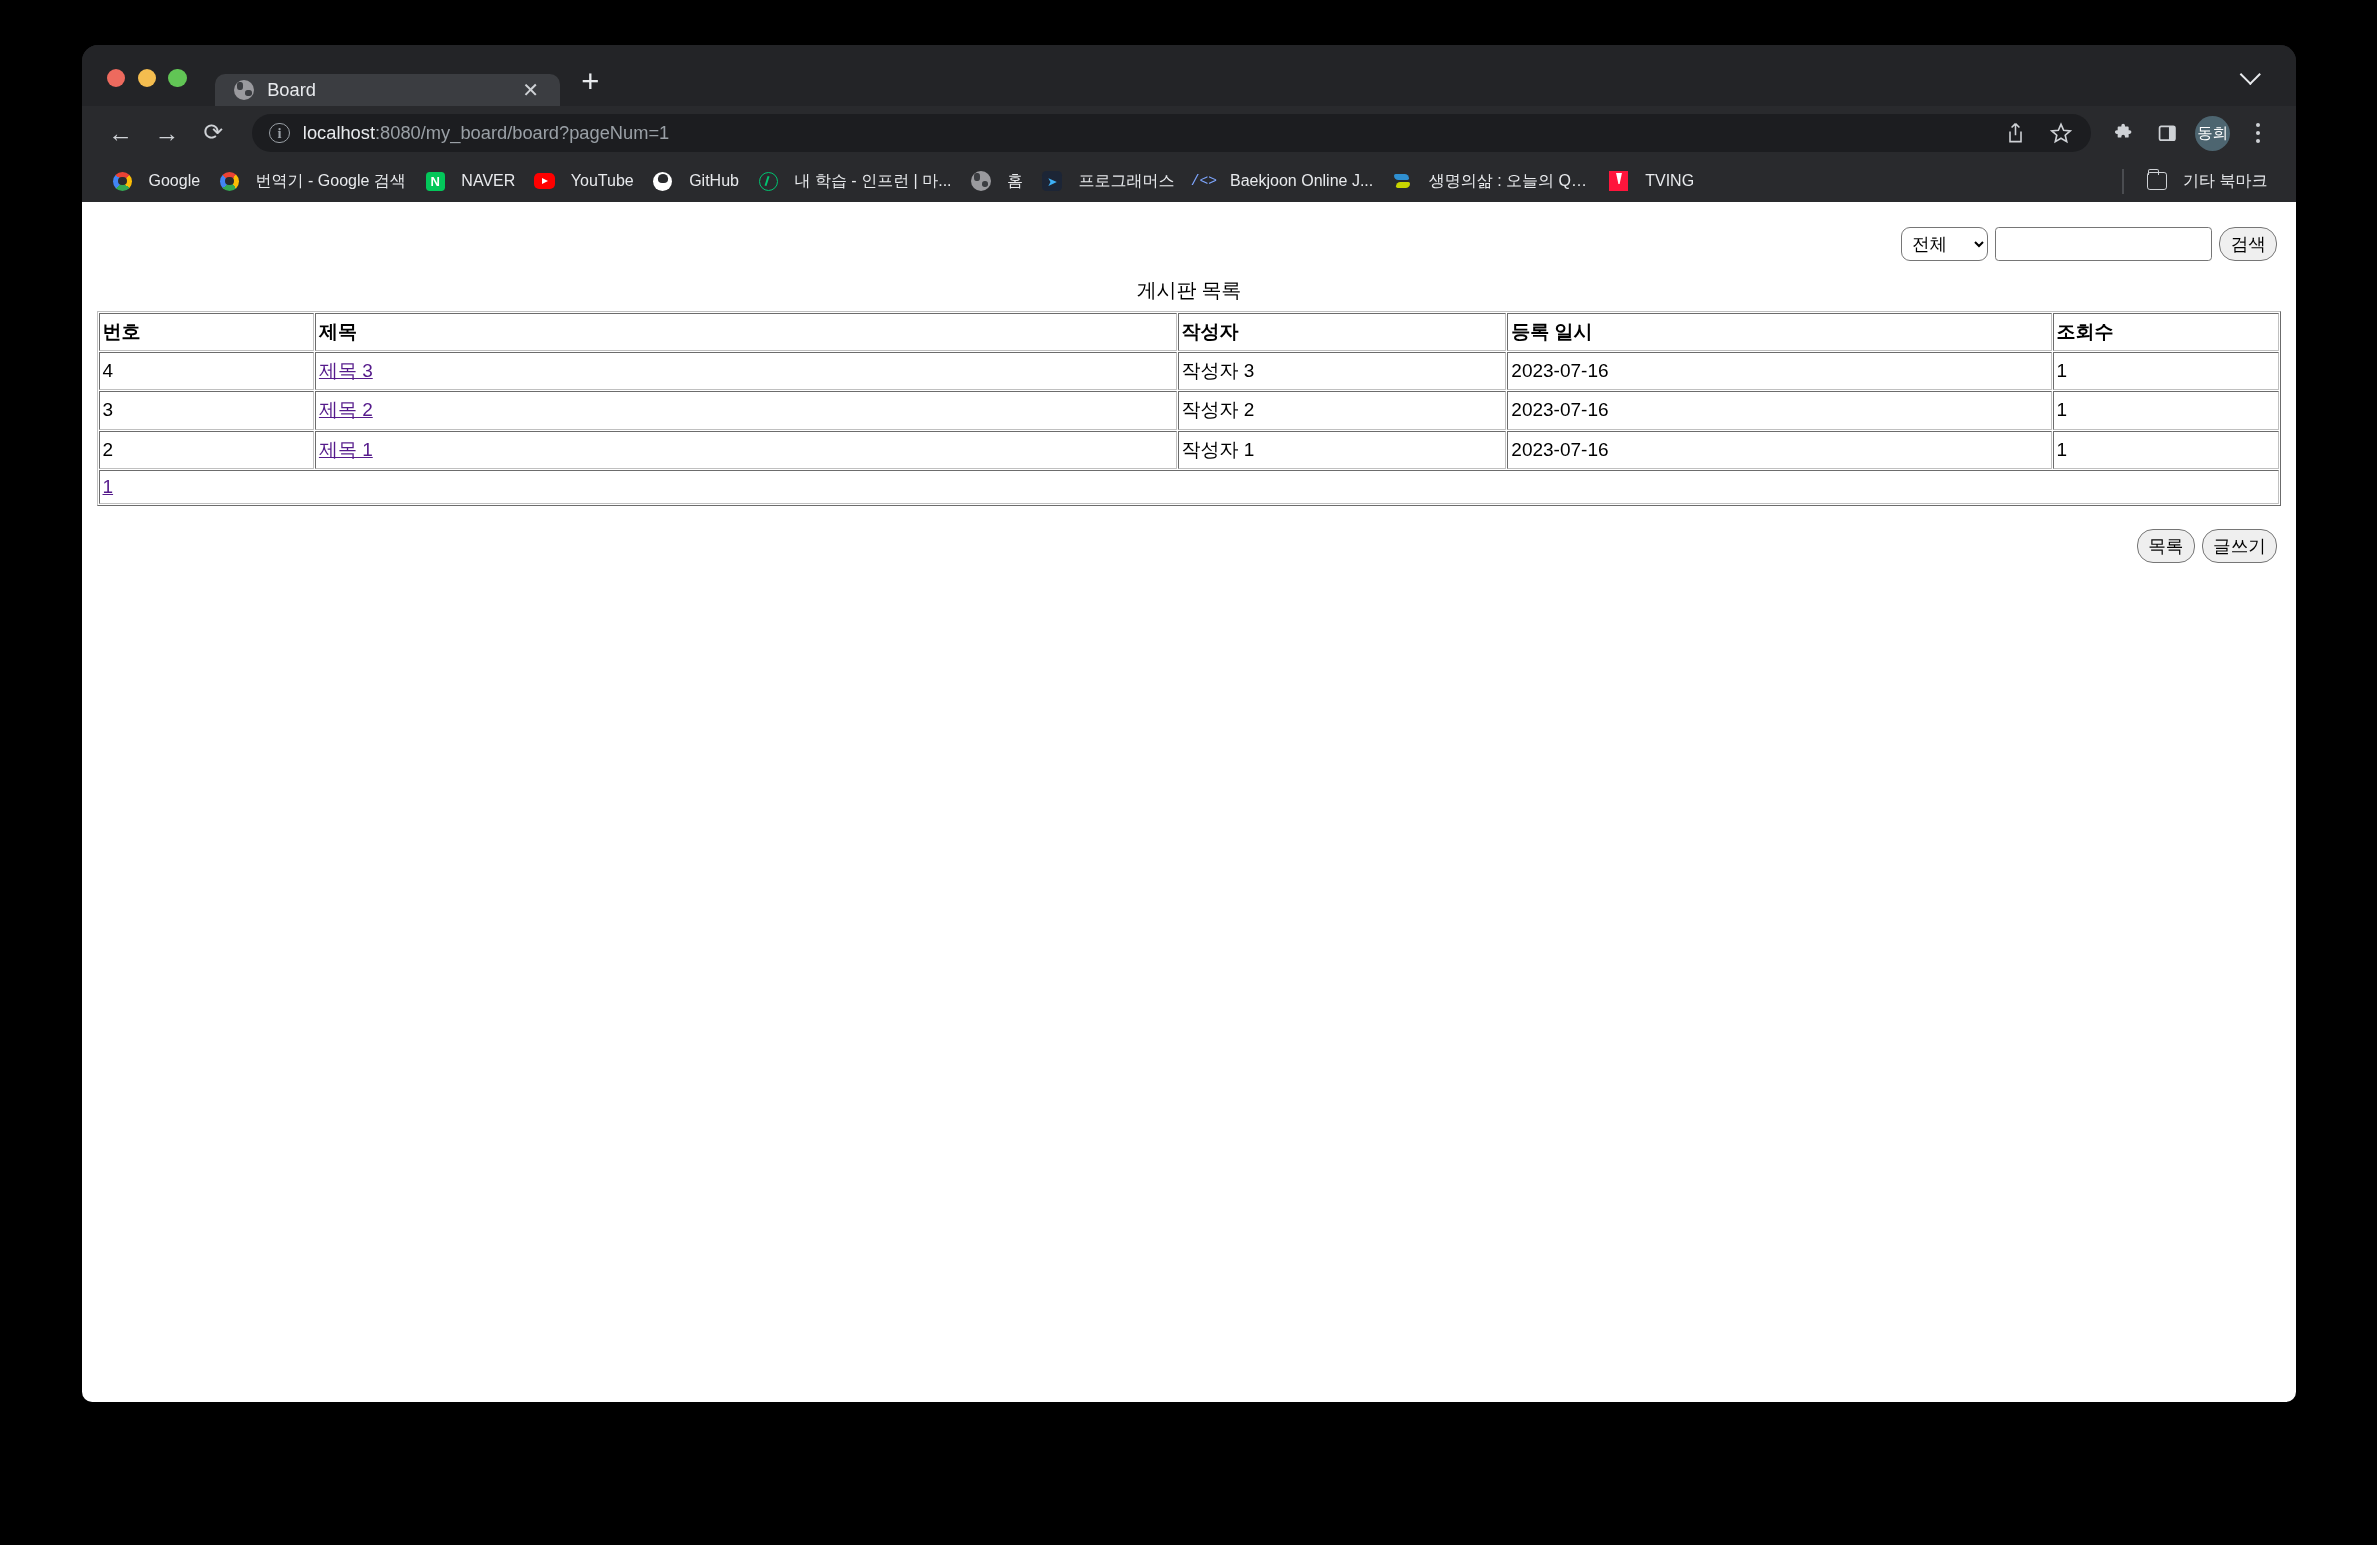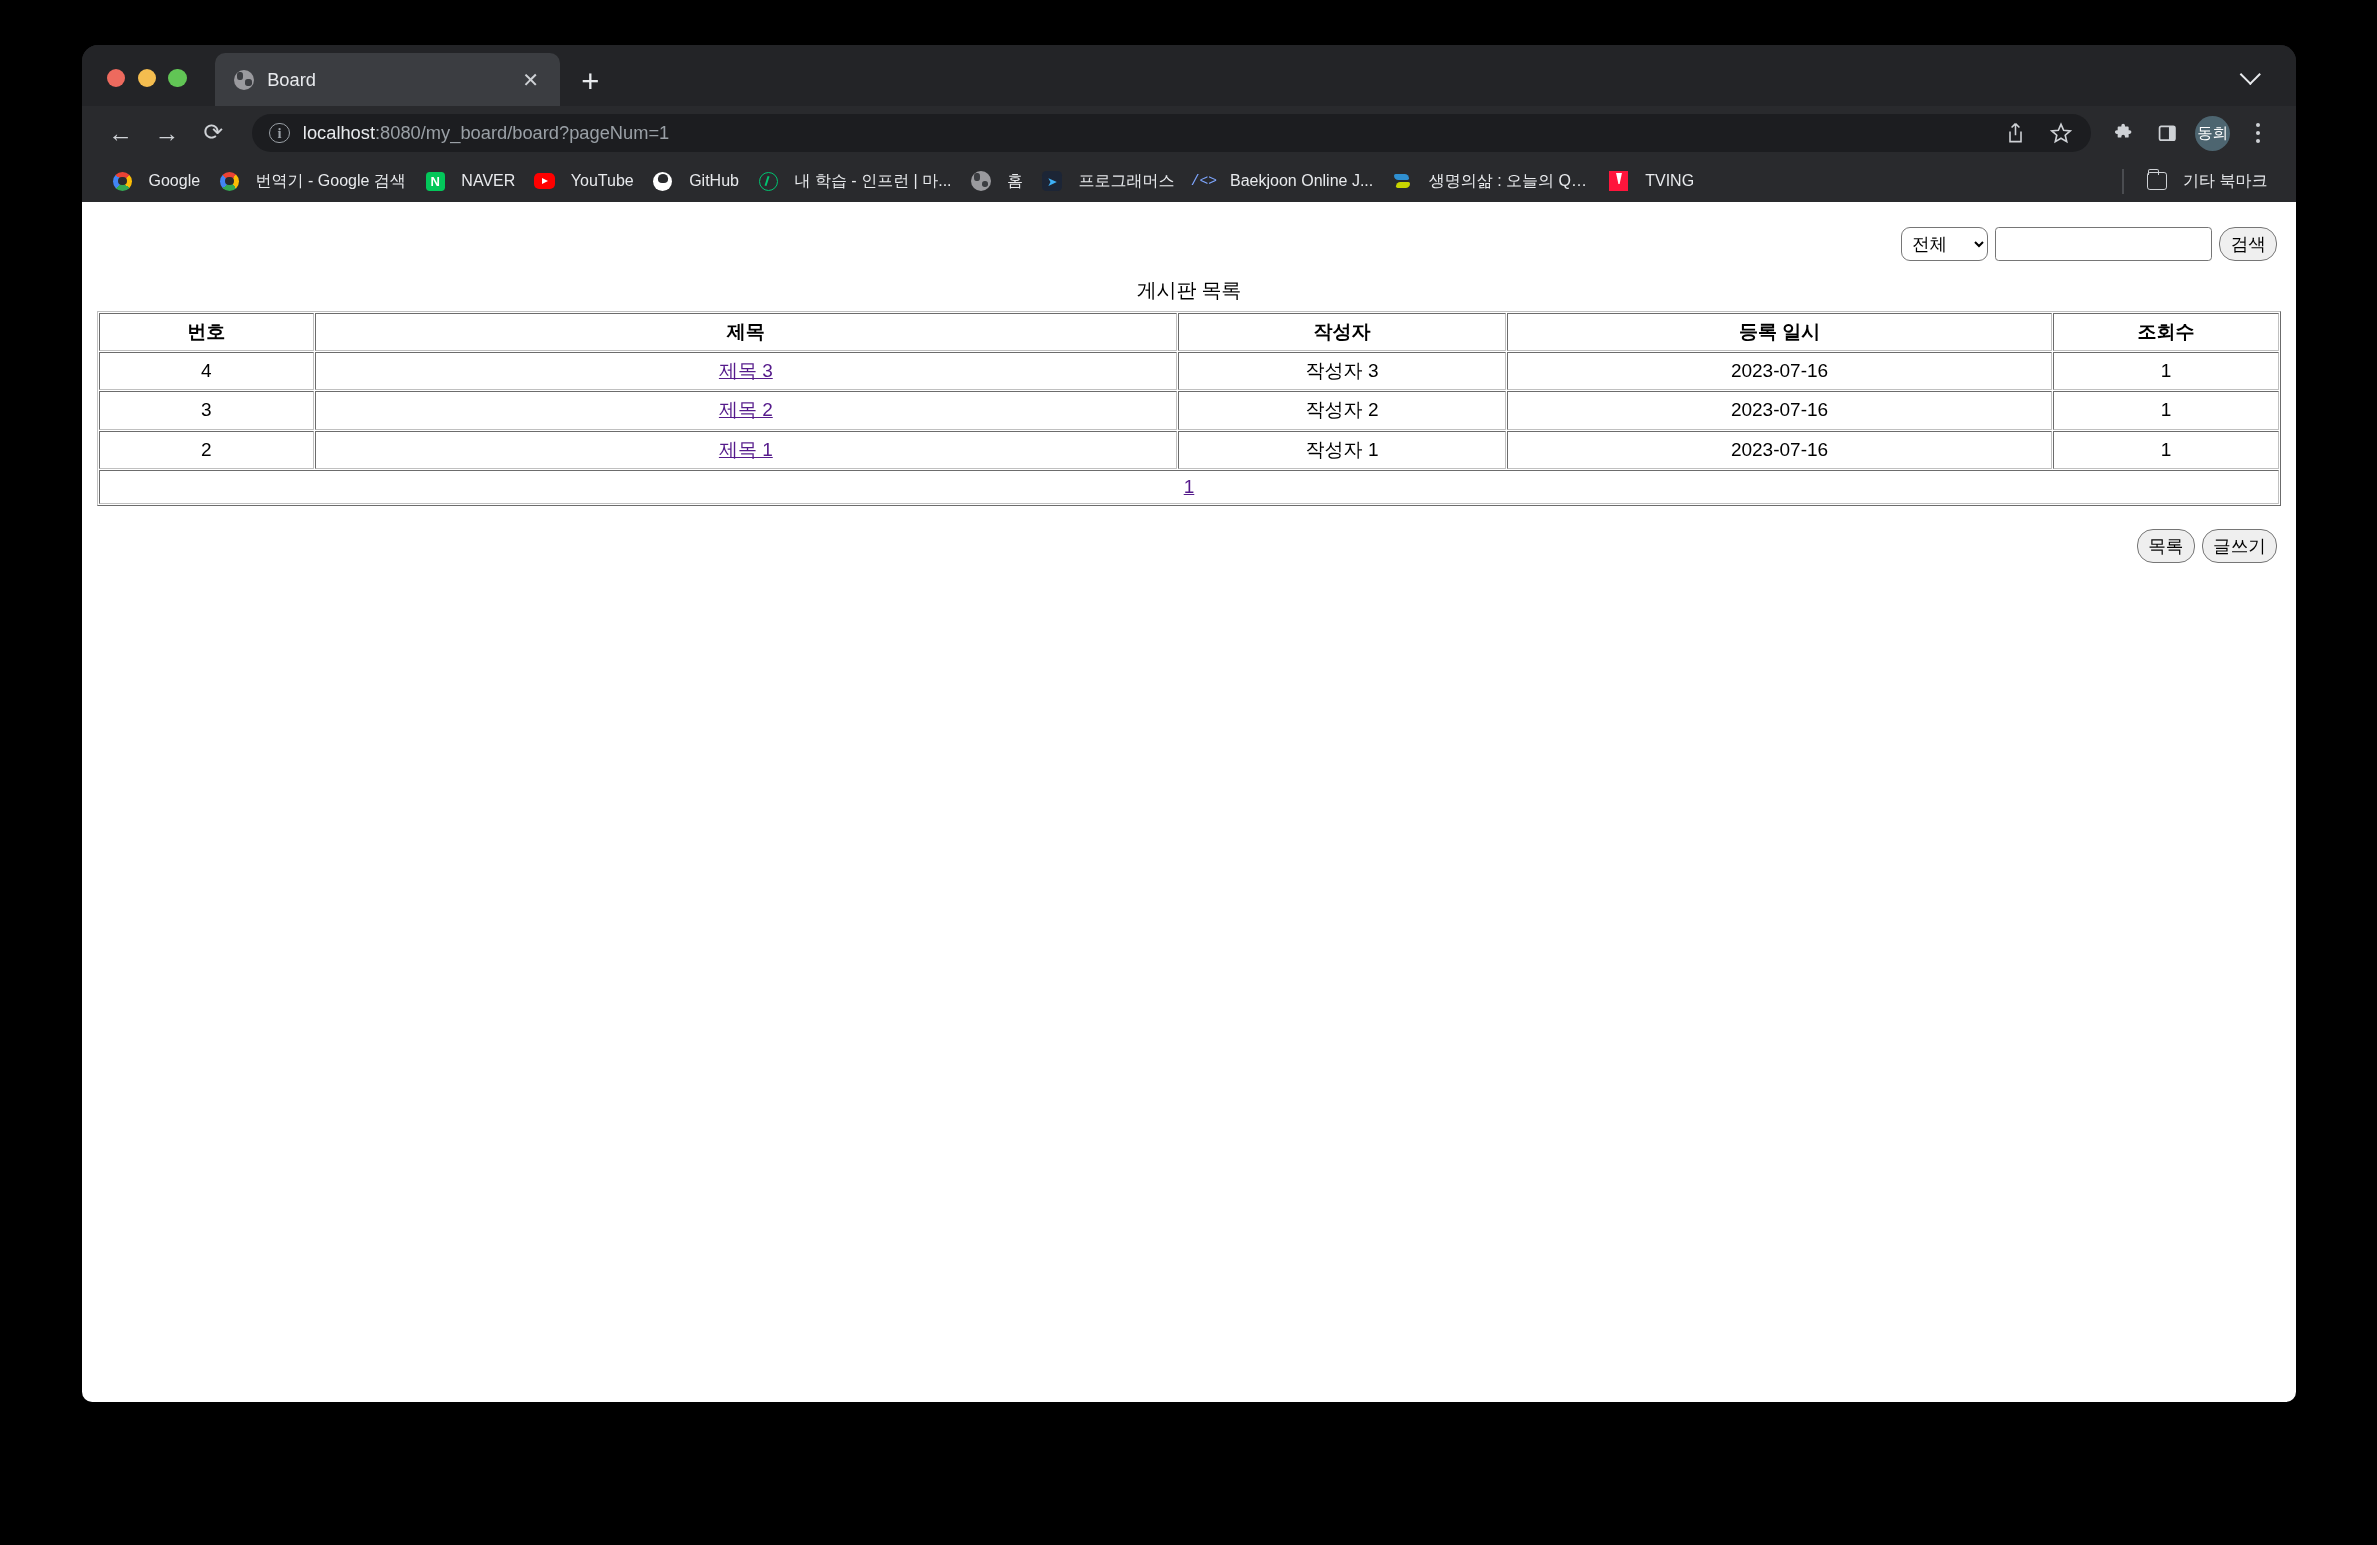--- a/index.html
+++ b/index.html
@@ -30,21 +30,21 @@
     position: relative;
     flex: 0 0 auto;
   }
   .traffic-lights { display: flex; align-items: center; gap: 12.4px; padding-bottom: 19px; margin-right: 28px; }
   .tl { width: 18.3px; height: 18.3px; border-radius: 50%; }
   .tl.red { background: #ed6a5e; }
   .tl.yellow { background: #f4bd4f; }
   .tl.green { background: #61c555; }
 
   .tab {
-    height: 53px; width: 345px;
+    height: 32px; width: 345px;
     background: #3b3d41;
     border-radius: 10.2px 10.2px 0 0;
     display: flex; align-items: center;
     padding: 0 16px 0 19px;
     gap: 13px;
   }
   .tab-favicon {
     width: 20.5px; height: 20.5px; flex: 0 0 20.5px;
     display: flex; align-items: center; justify-content: center;
   }
@@ -228,21 +228,21 @@
   table.board {
     width: 100%;
     border-collapse: separate;
     border-spacing: 1.5px;
     border: 1.5px outset #c0c0c0;
     background: #fff;
     font-size: 19px;
   }
   table.board th, table.board td {
     border: 1.5px inset #c0c0c0;
-    text-align: center;
+    text-align: left;
     padding: 5.1px 2.9px;
     font-weight: normal;
   }
   table.board th { font-weight: bold; }
   .col-no { width: 9.5%; }
   .col-title { width: 38%; }
   .col-writer { width: 14.5%; }
   .col-date { width: 24%; }
   .col-hit { width: 10%; }
   a.link { color: #551a8b; text-decoration: underline; }

